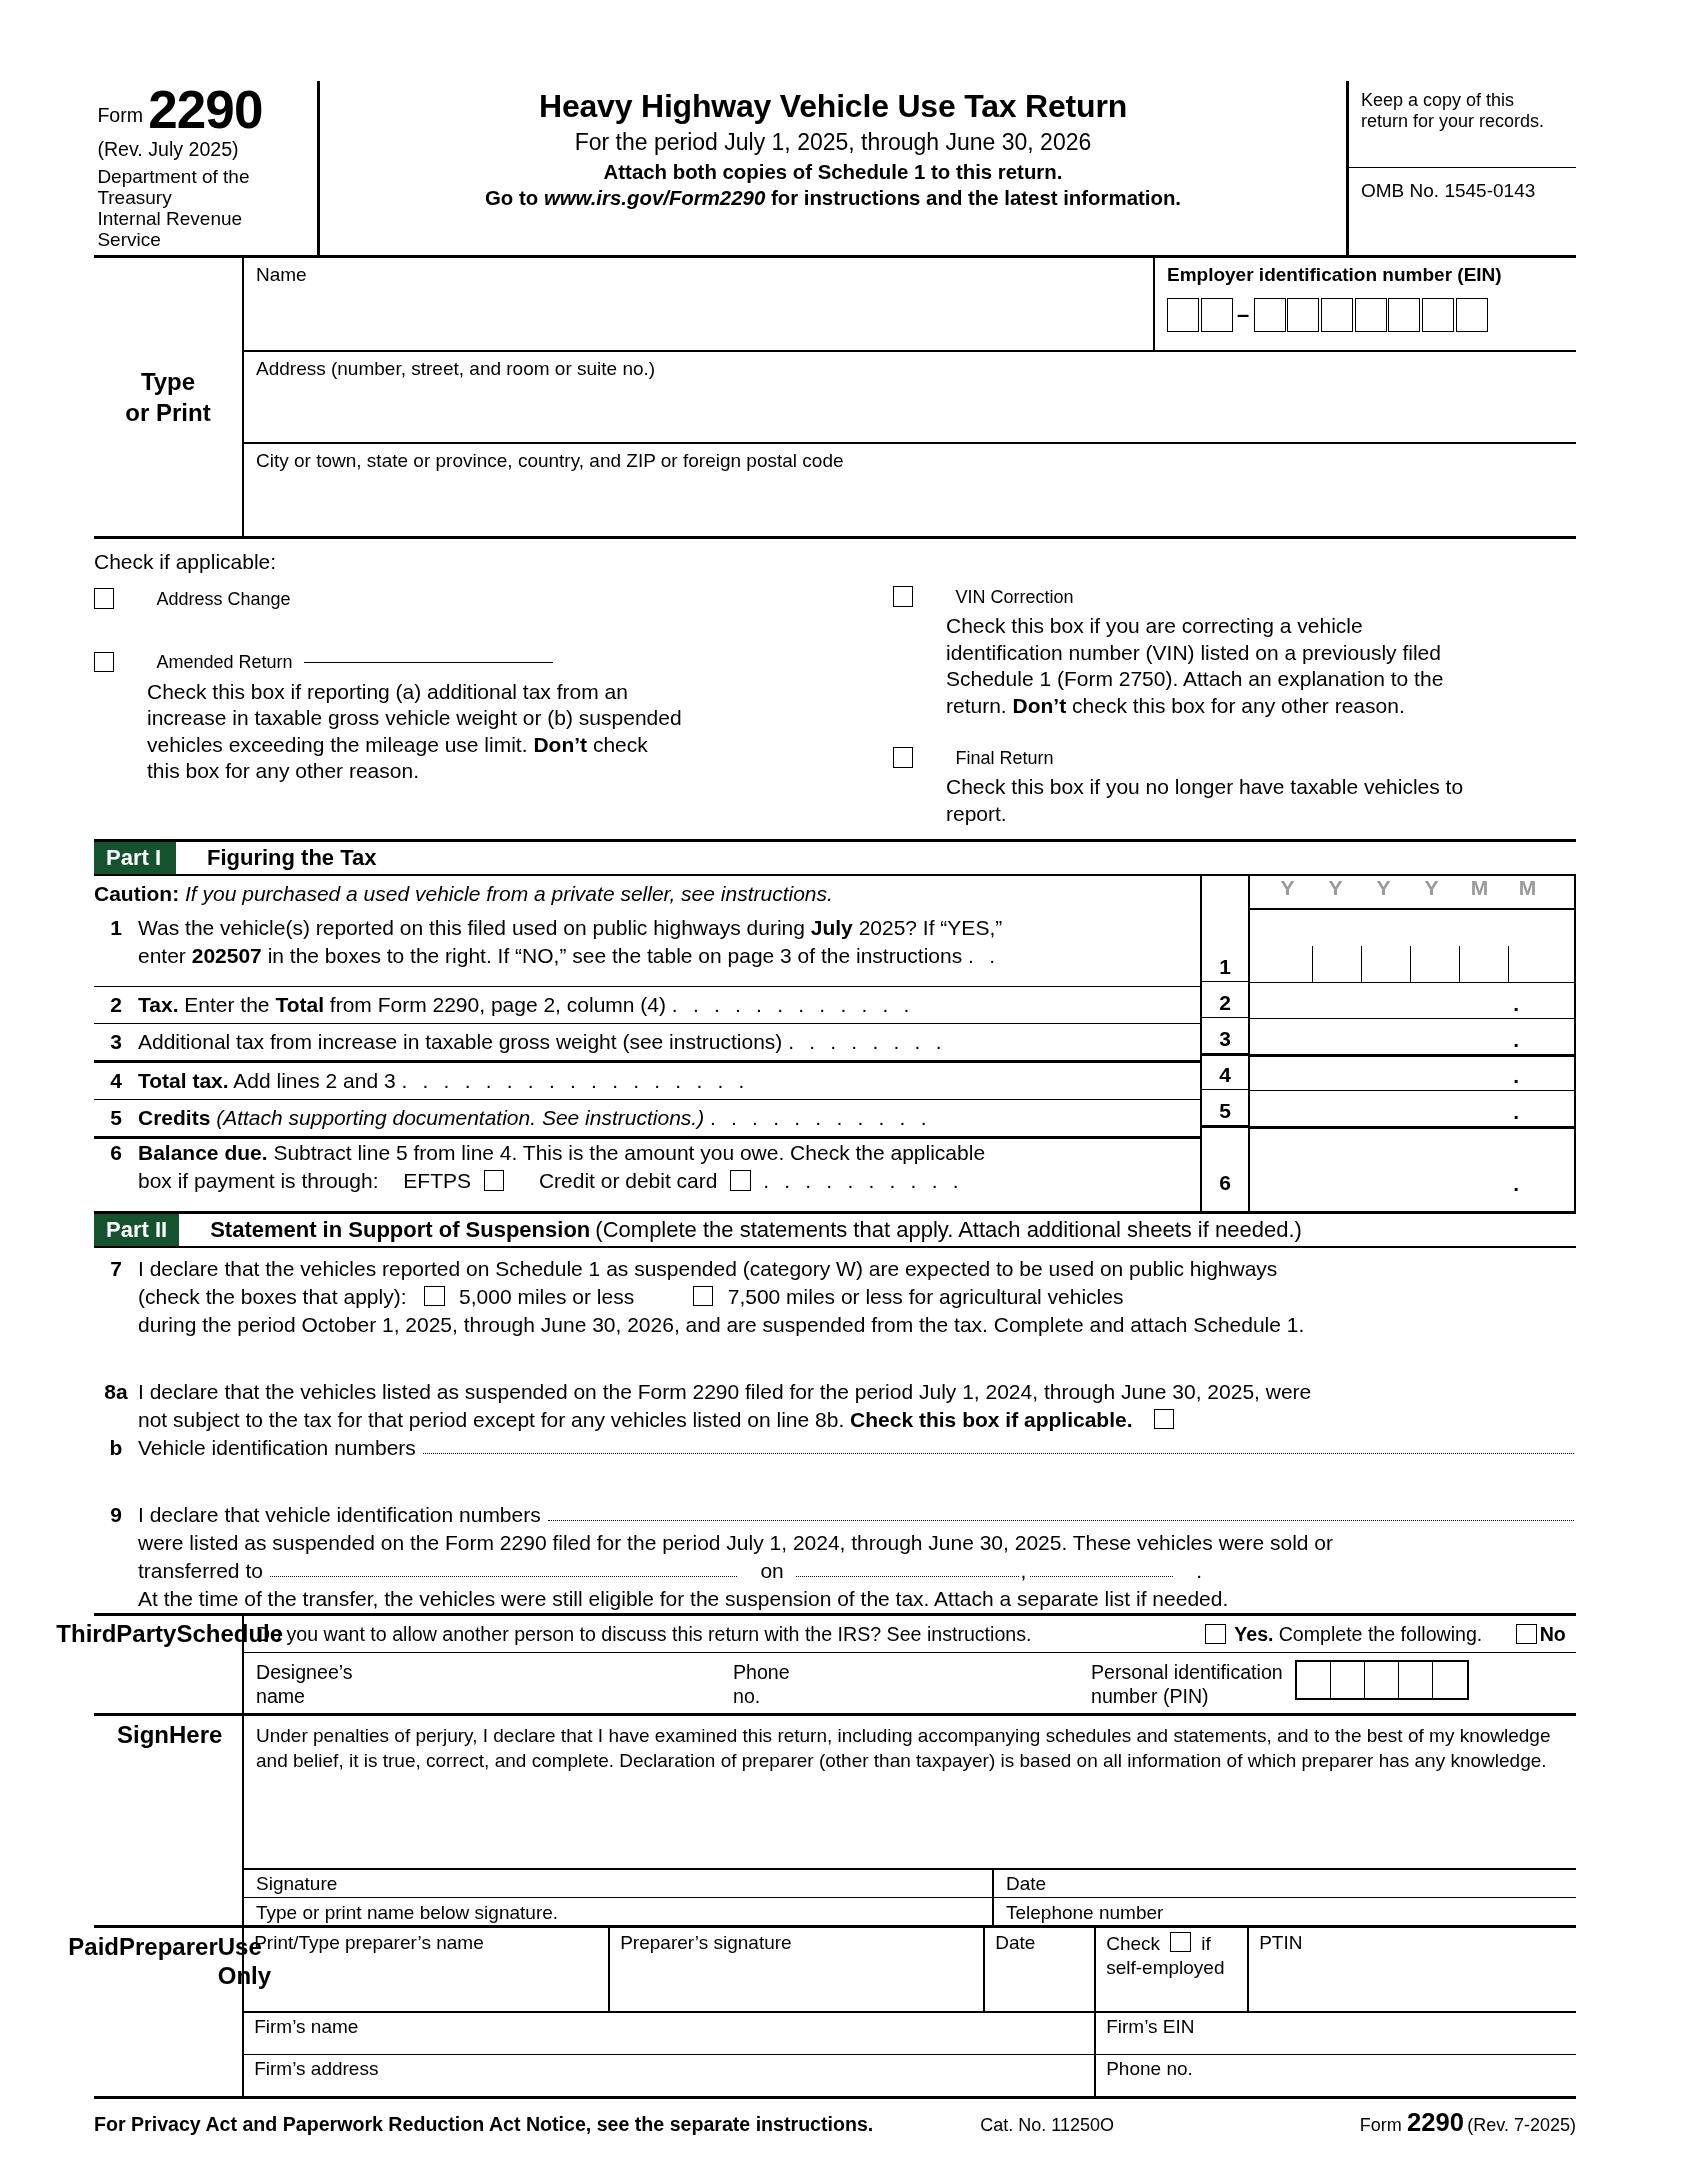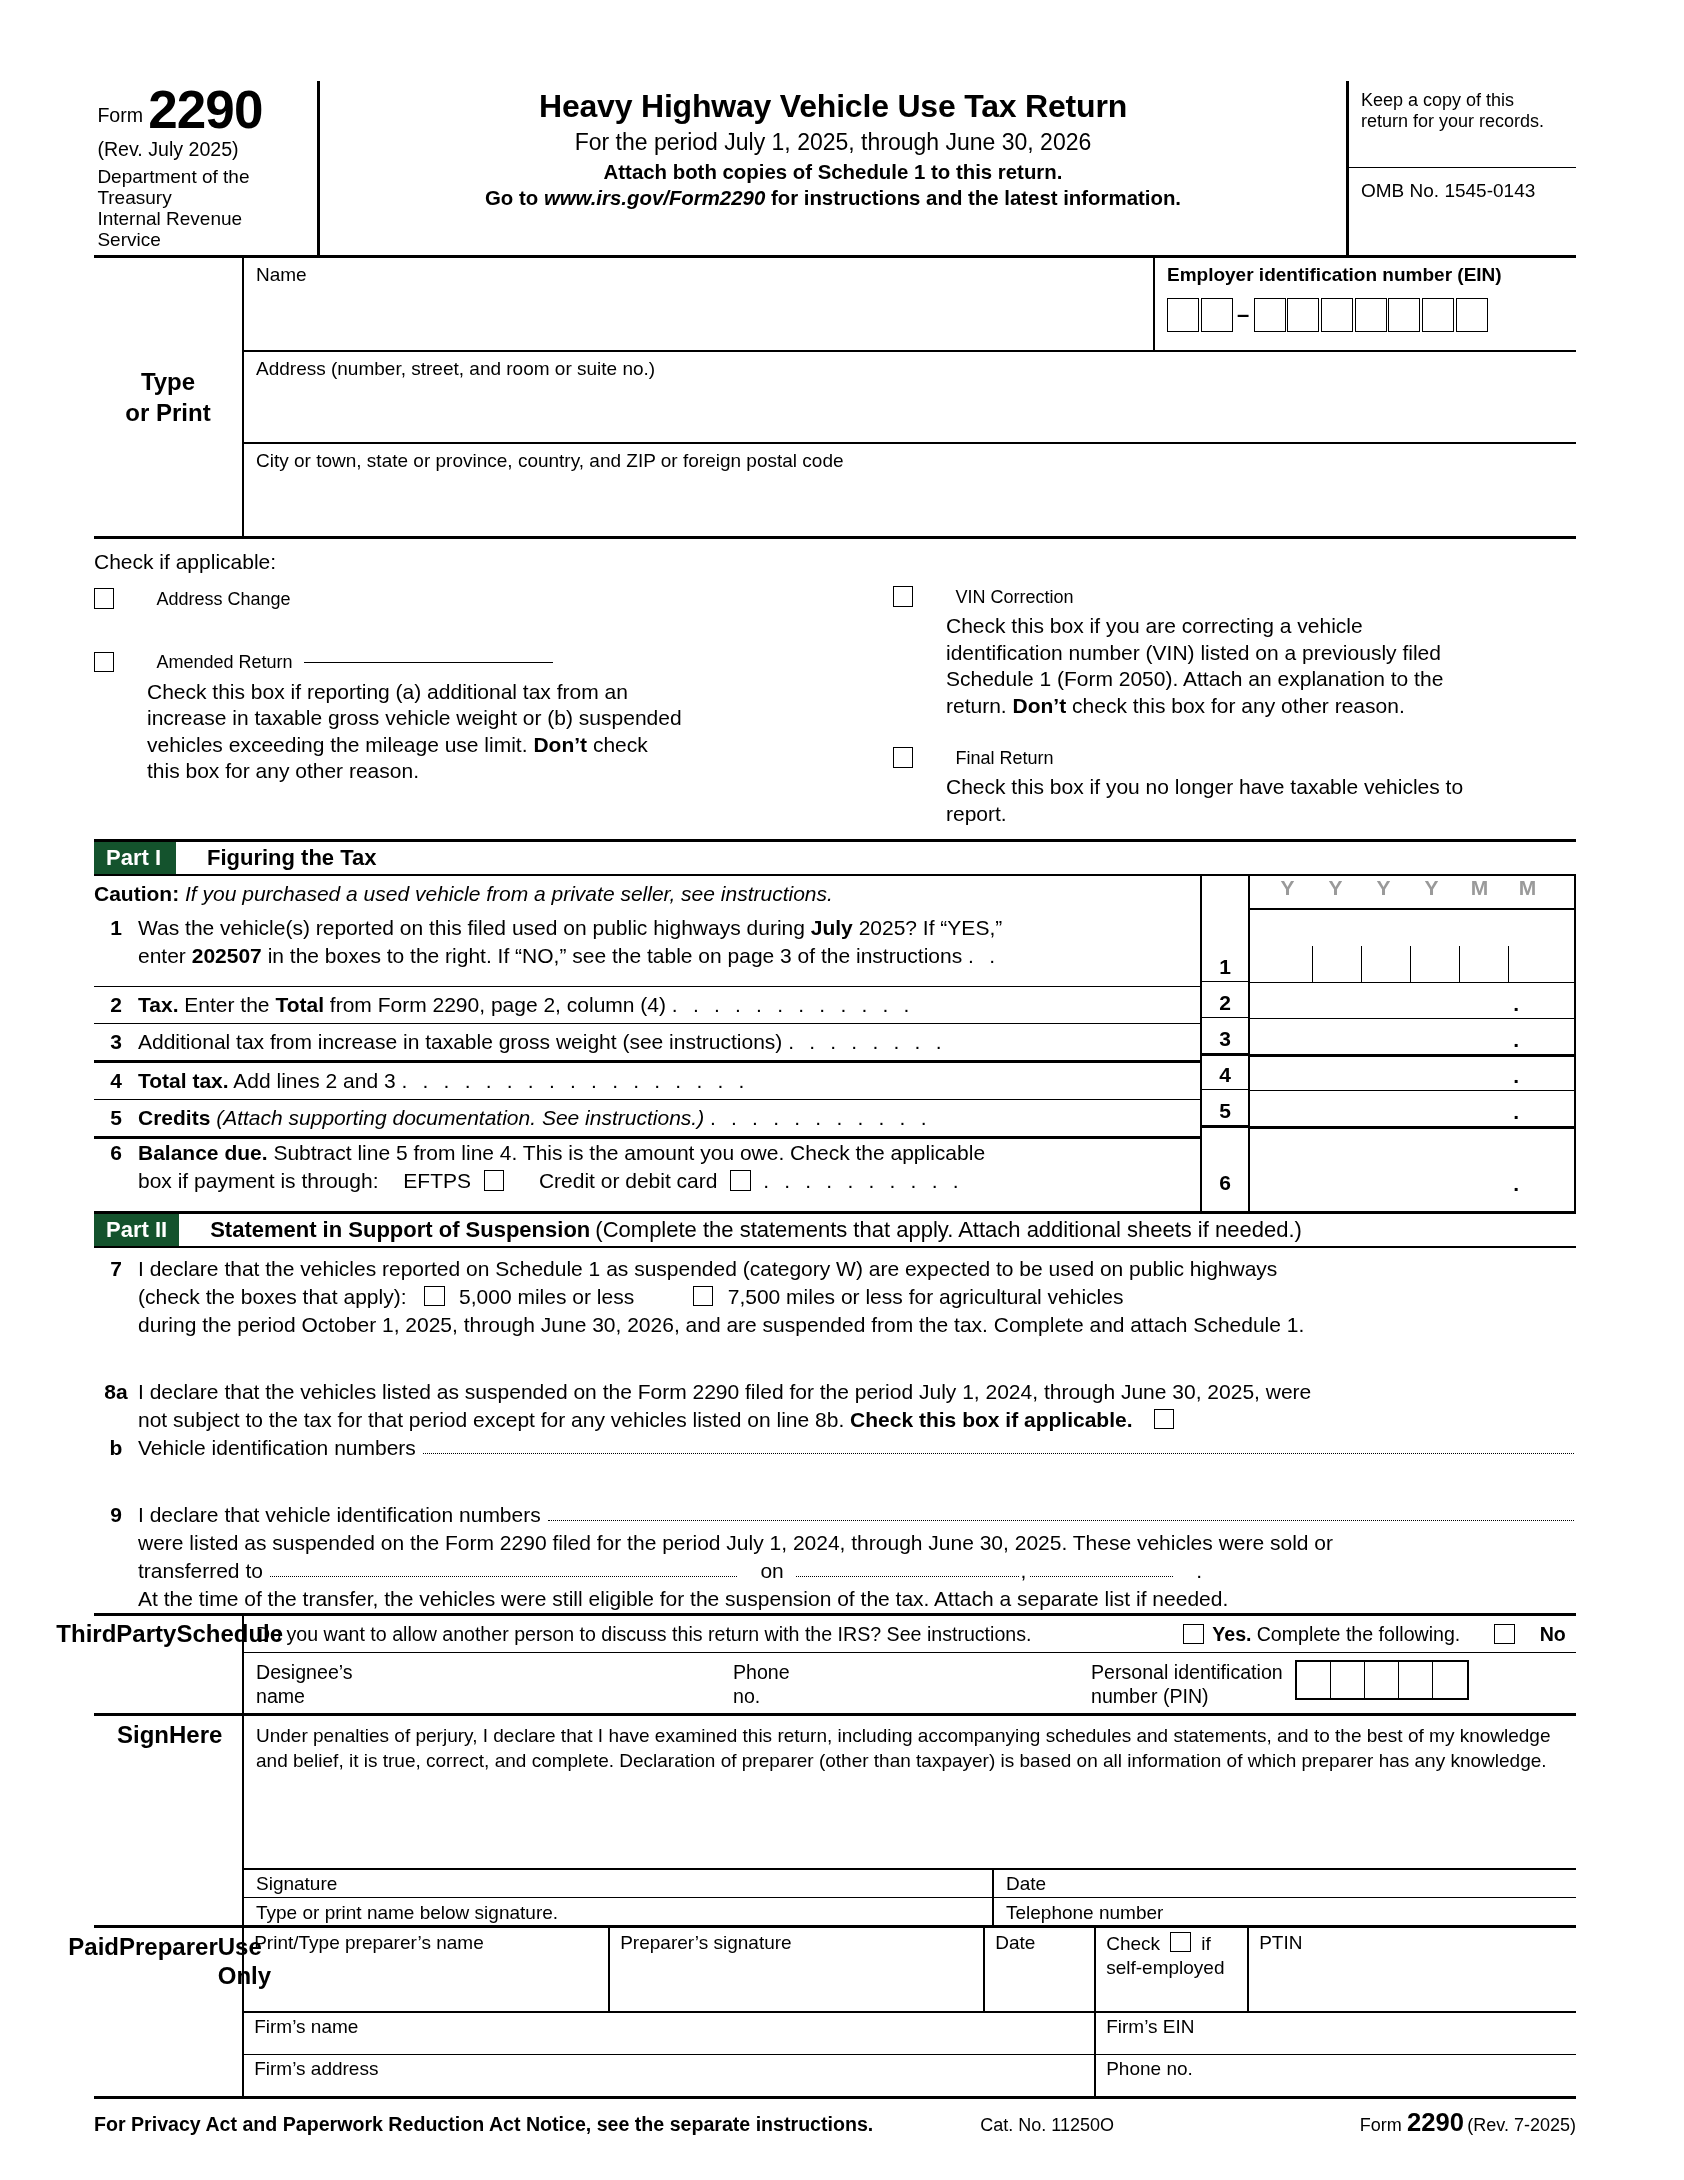--- a/index.html
+++ b/index.html
@@ -454,21 +454,21 @@
 
     <div class="chk-col-r">
       <div style="height:34px"></div>
       <div class="chk-item">
         <span class="cbox"></span>
         <span class="chk-text">VIN Correction</span>
       </div>
       <div class="chk-desc">
         <div>Check this box if you are correcting a vehicle</div>
         <div>identification number (VIN) listed on a previously filed</div>
-        <div>Schedule 1 (Form 2050). Attach an explanation to the</div>
+        <div>Schedule 1 (Form 2750). Attach an explanation to the</div>
         <div>
           <span>return.</span>
           <span class="bold">Don’t</span>
           <span>check this box for any other reason.</span>
         </div>
       </div>
 
       <div class="gap-30"></div>
 
       <div class="chk-item">
@@ -716,21 +716,21 @@
       <div>Schedule</div>
     </div>
     <div class="tpd-body">
       <div class="tpd-q">
         <span>Do you want to allow another person to discuss this return with the IRS? See instructions.</span>
         <span class="sp"></span>
         <span class="cbox"></span>
         <span class="bold" style="margin-left:8.5px">Yes.</span>
         <span style="margin-left:5.1px">Complete the following.</span>
         <span class="cbox" style="margin-left:34px"></span>
-        <span class="bold" style="margin-left:25px;margin-right:10.2px">No</span>
+        <span class="bold" style="margin-left:3px;margin-right:10.2px">No</span>
       </div>
       <div class="tpd-row2">
         <div class="tpd-c1">
           <div>Designee’s</div>
           <div>name</div>
         </div>
         <div class="tpd-c2">
           <div>Phone</div>
           <div>no.</div>
         </div>

